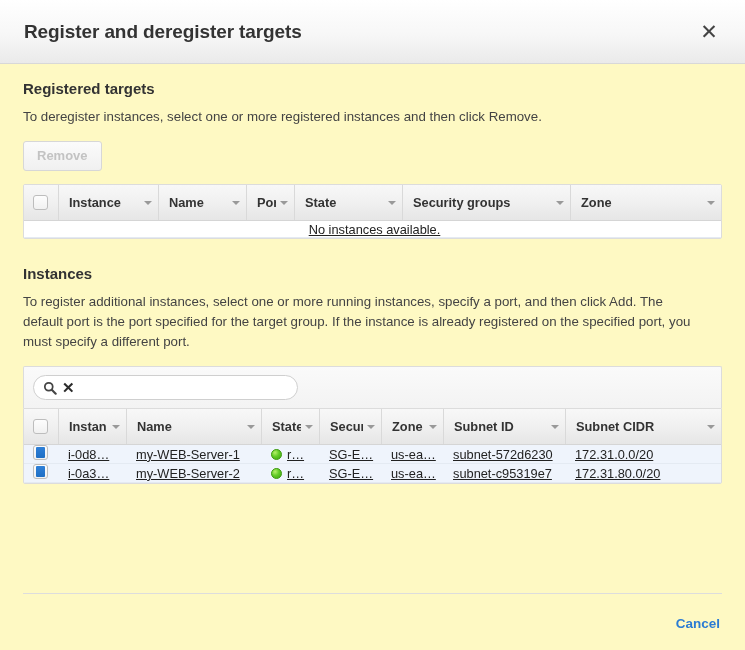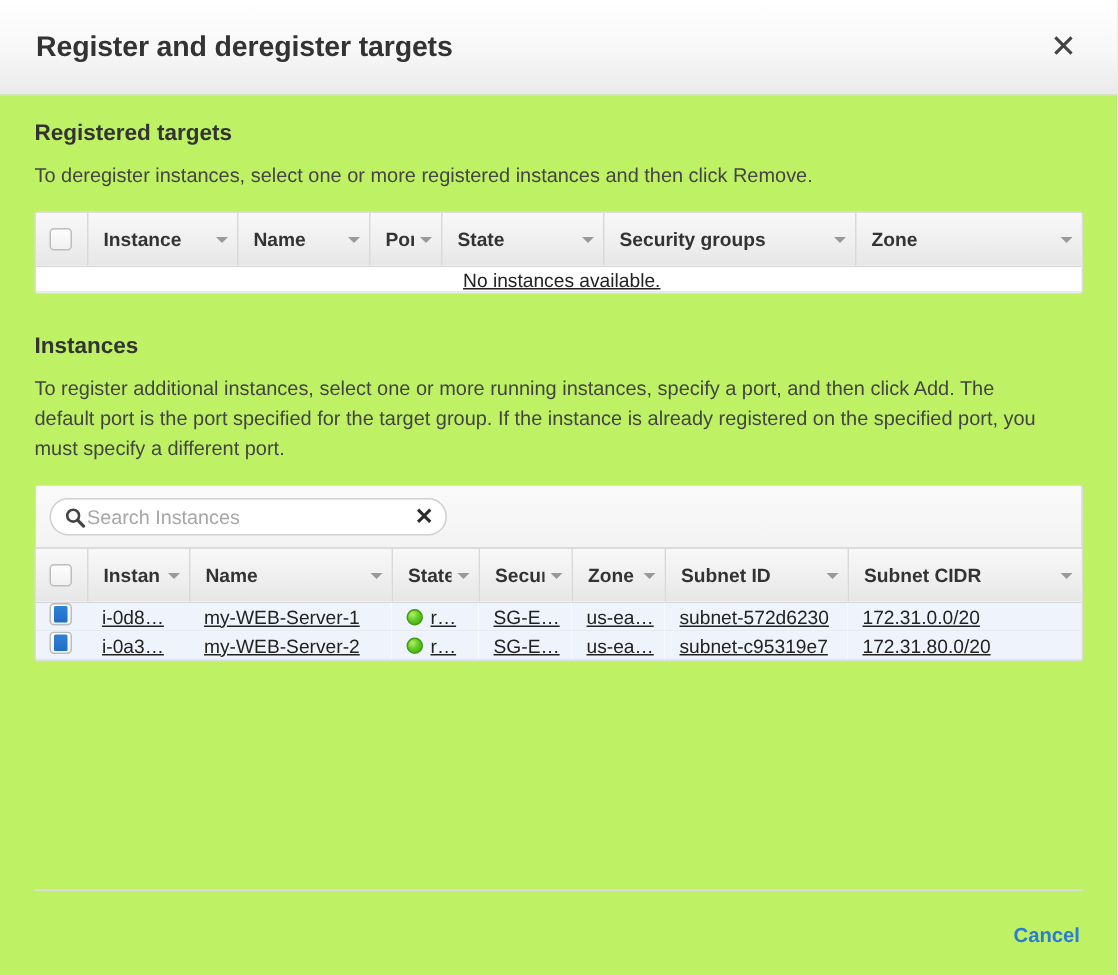--- a/index.html
+++ b/index.html
@@ -6,21 +6,21 @@
   html, body {
     margin: 0; padding: 0;
     width: 745px; height: 650px;
     background: #ffffff;
     font-family: "Liberation Sans", sans-serif;
     -webkit-font-smoothing: antialiased;
   }
   .modal {
     width: 745px; height: 650px;
     position: relative;
-    background: #bef264;
+    background: #fef9c3;
     overflow: hidden;
   }
 
   
   .modal-header {
     height: 64px;
     background: linear-gradient(to bottom, #ffffff 0%, #f7f7f7 55%, #eaeaea 100%);
     border-bottom: 1px solid #d8d8d8;
     display: flex;
     align-items: center;
@@ -300,20 +300,23 @@
   <div class="modal-header">
     <div class="modal-title">Register and deregister targets</div>
     <button class="close-btn">✕</button>
   </div>
 
   <div class="modal-body">
 
     <div class="section-title">Registered targets</div>
     <div class="section-desc">To deregister instances, select one or more registered instances and then click Remove.</div>
 
+    <div style="margin-bottom:13px;">
+      <button class="btn btn-disabled">Remove</button>
+    </div>
 
     <div class="table-wrap">
       <table class="grid">
         <colgroup>
           <col style="width:34px">
             <col style="width:100px">
             <col style="width:88px">
           <col style="width:48px">
             <col style="width:108px">
             <col style="width:168px">
@@ -377,21 +380,20 @@
 
 
     <div class="search-bar">
       <div class="search-box">
         <span class="search-icon">
           <svg width="14" height="14" viewBox="0 0 16 16" aria-hidden="true">
             <circle cx="6.6" cy="6.6" r="4.5" fill="none" stroke="#444" stroke-width="2"></circle>
             <line x1="10" y1="10" x2="14.5" y2="14.5" stroke="#444" stroke-width="2.4" stroke-linecap="round"></line>
           </svg>
         </span>
-        <input class="search-input" type="text" placeholder="Search Instances" style="">
         <span class="clear-icon">✕</span>
       </div>
     </div>
 
     <div class="table-wrap instances-table-wrap">
       <table class="grid">
         <colgroup>
           <col style="width:34px">
             <col style="width:68px">
             <col style="width:135px">

